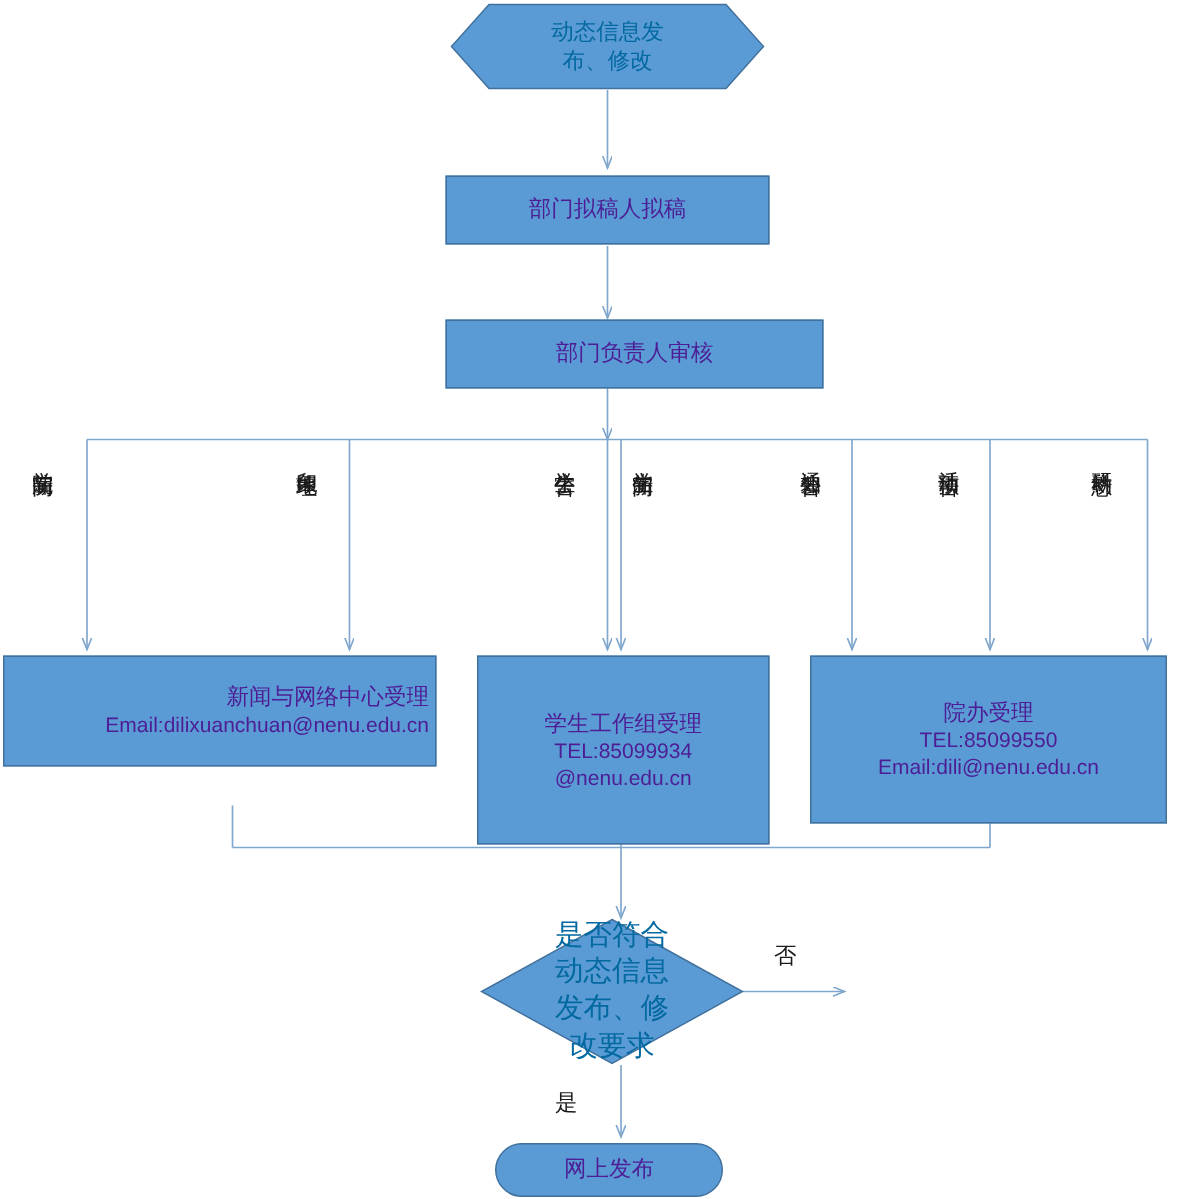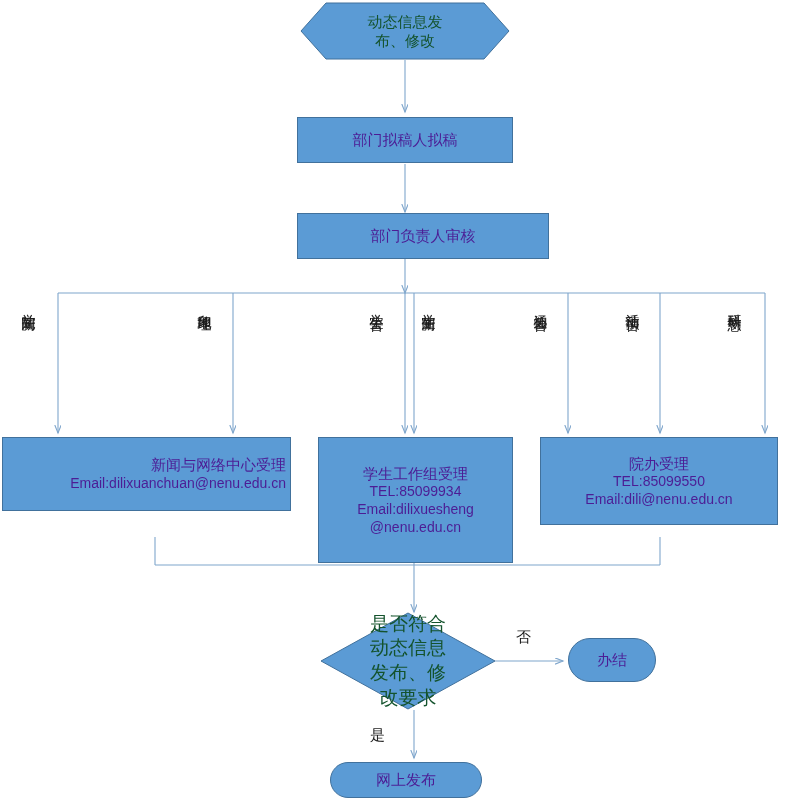--- a/index.html
+++ b/index.html
@@ -63,21 +63,21 @@
   .shape-label {
     position: absolute;
     left: 0;
     top: 0;
     width: 100%;
     height: 100%;
     display: flex;
     align-items: center;
     justify-content: center;
     text-align: center;
-    color: #14532d;
+    color: #0369a1;
     line-height: 1.3;
   }
   .vlabel {
     position: absolute;
     writing-mode: vertical-rl;
     text-orientation: upright;
     color: #1a1a1a;
     letter-spacing: 1px;
     white-space: nowrap;
   }
@@ -163,26 +163,25 @@
     <div class="lines">
       <div class="fs15">新闻与网络中心受理</div>
       <div class="fs14">Email:dilixuanchuan@nenu.edu.cn</div>
     </div>
   </div>
 
   <div class="node rect" style="left:318px; top:437px; width:195px; height:126px;">
     <div class="lines">
       <div class="fs15">学生工作组受理</div>
       <div class="fs14">TEL:85099934</div>
-      <div class="fs14">Email:dilixuesheng</div>
       <div class="fs14">@nenu.edu.cn</div>
     </div>
   </div>
 
-  <div class="node rect" style="left:540px; top:437px; width:238px; height:88px;">
+  <div class="node rect" style="left:540px; top:437px; width:238px; height:112px;">
     <div class="lines">
       <div class="fs15">院办受理</div>
       <div class="fs14">TEL:85099550</div>
       <div class="fs14">Email:dili@nenu.edu.cn</div>
     </div>
   </div>
 
   <div class="diamondwrap" style="left:320px; top:612px; width:176px; height:98px;">
     <svg width="176" height="98" viewBox="0 0 176 98" xmlns="http://www.w3.org/2000/svg">
       <polygon points="88,1 175,49 88,97 1,49" fill="#5b9bd5" stroke="#41719c" stroke-width="1"></polygon>
@@ -193,21 +192,18 @@
         <div>动态信息</div>
         <div>发布、修</div>
         <div>改要求</div>
       </div>
     </div>
   </div>
 
   <div class="hlabel fs15" style="left:516px; top:628px;">否</div>
   <div class="hlabel fs15" style="left:370px; top:726px;">是</div>
 
-  <div class="node terminal fs15" style="left:568px; top:638px; width:88px; height:44px;">
-    <span>办结</span>
-  </div>
 
   <div class="node terminal fs15" style="left:330px; top:762px; width:152px; height:36px;">
     <span>网上发布</span>
   </div>
 
 </div>
 
 </body></html>

